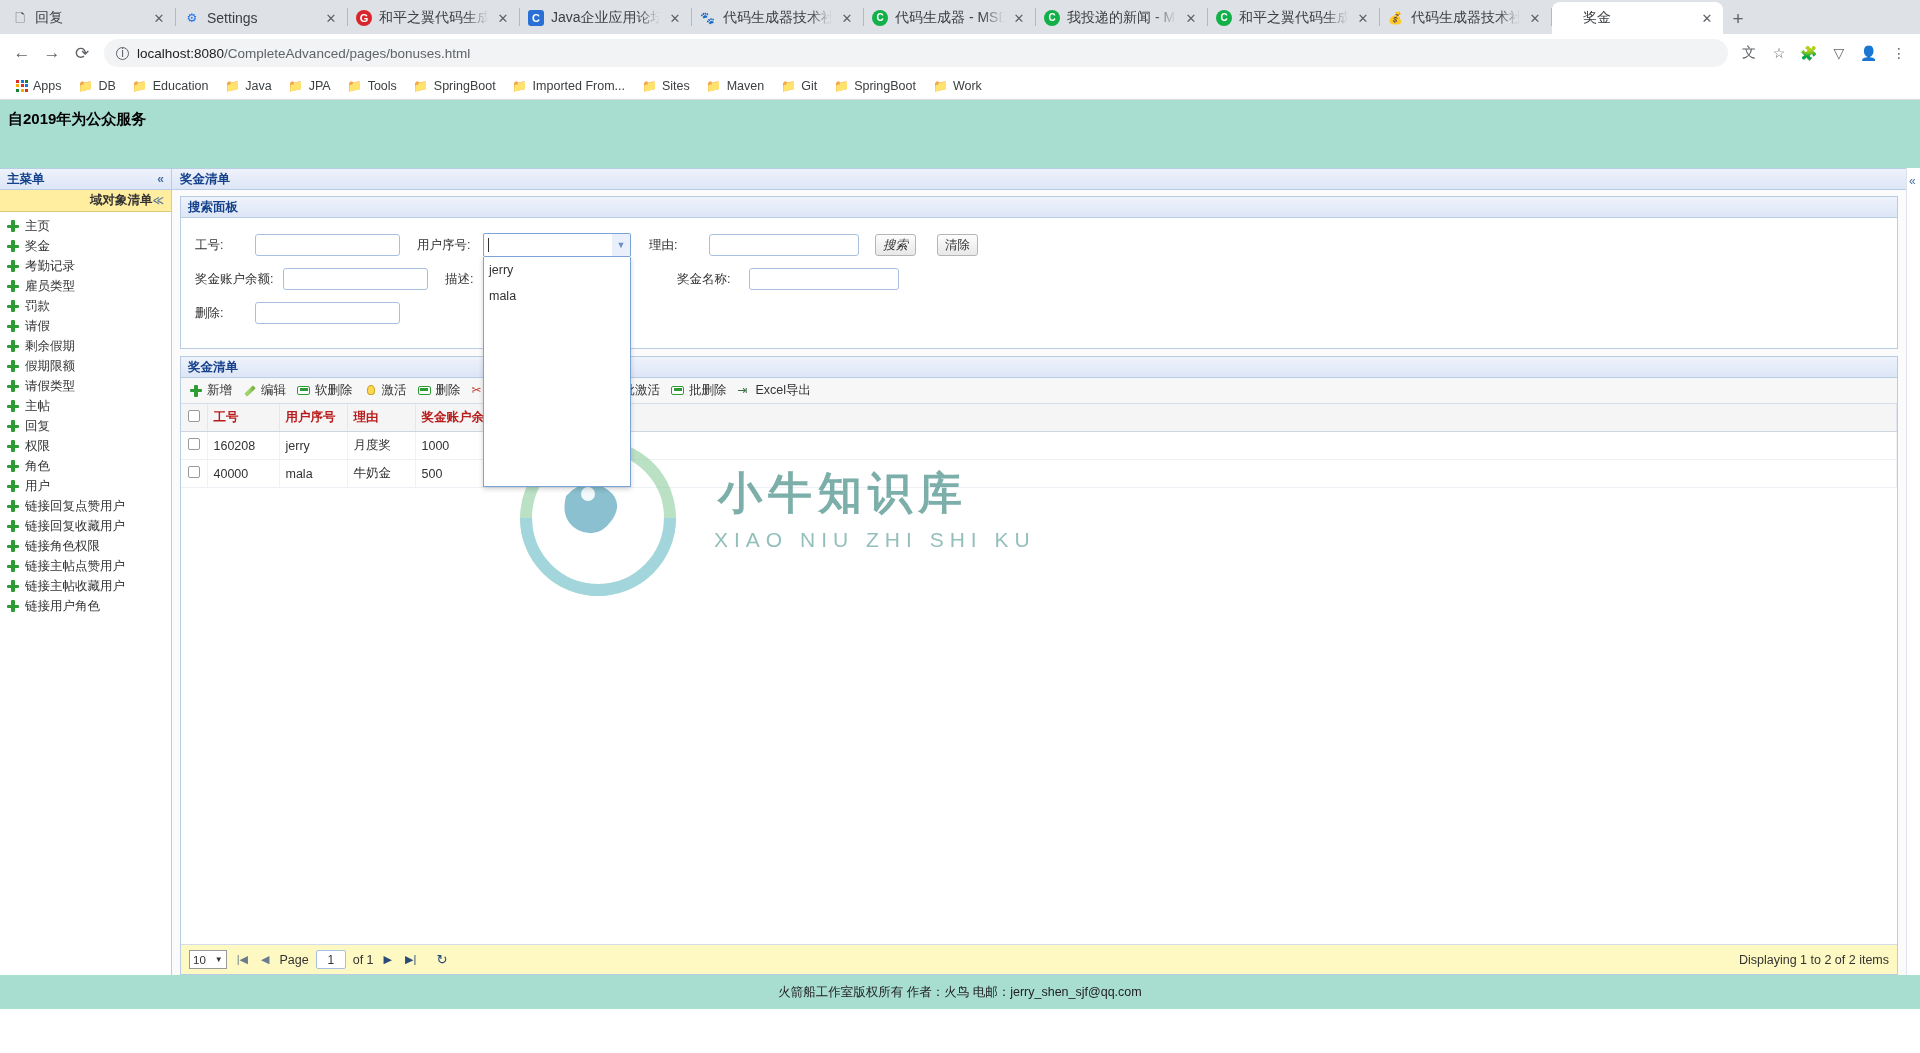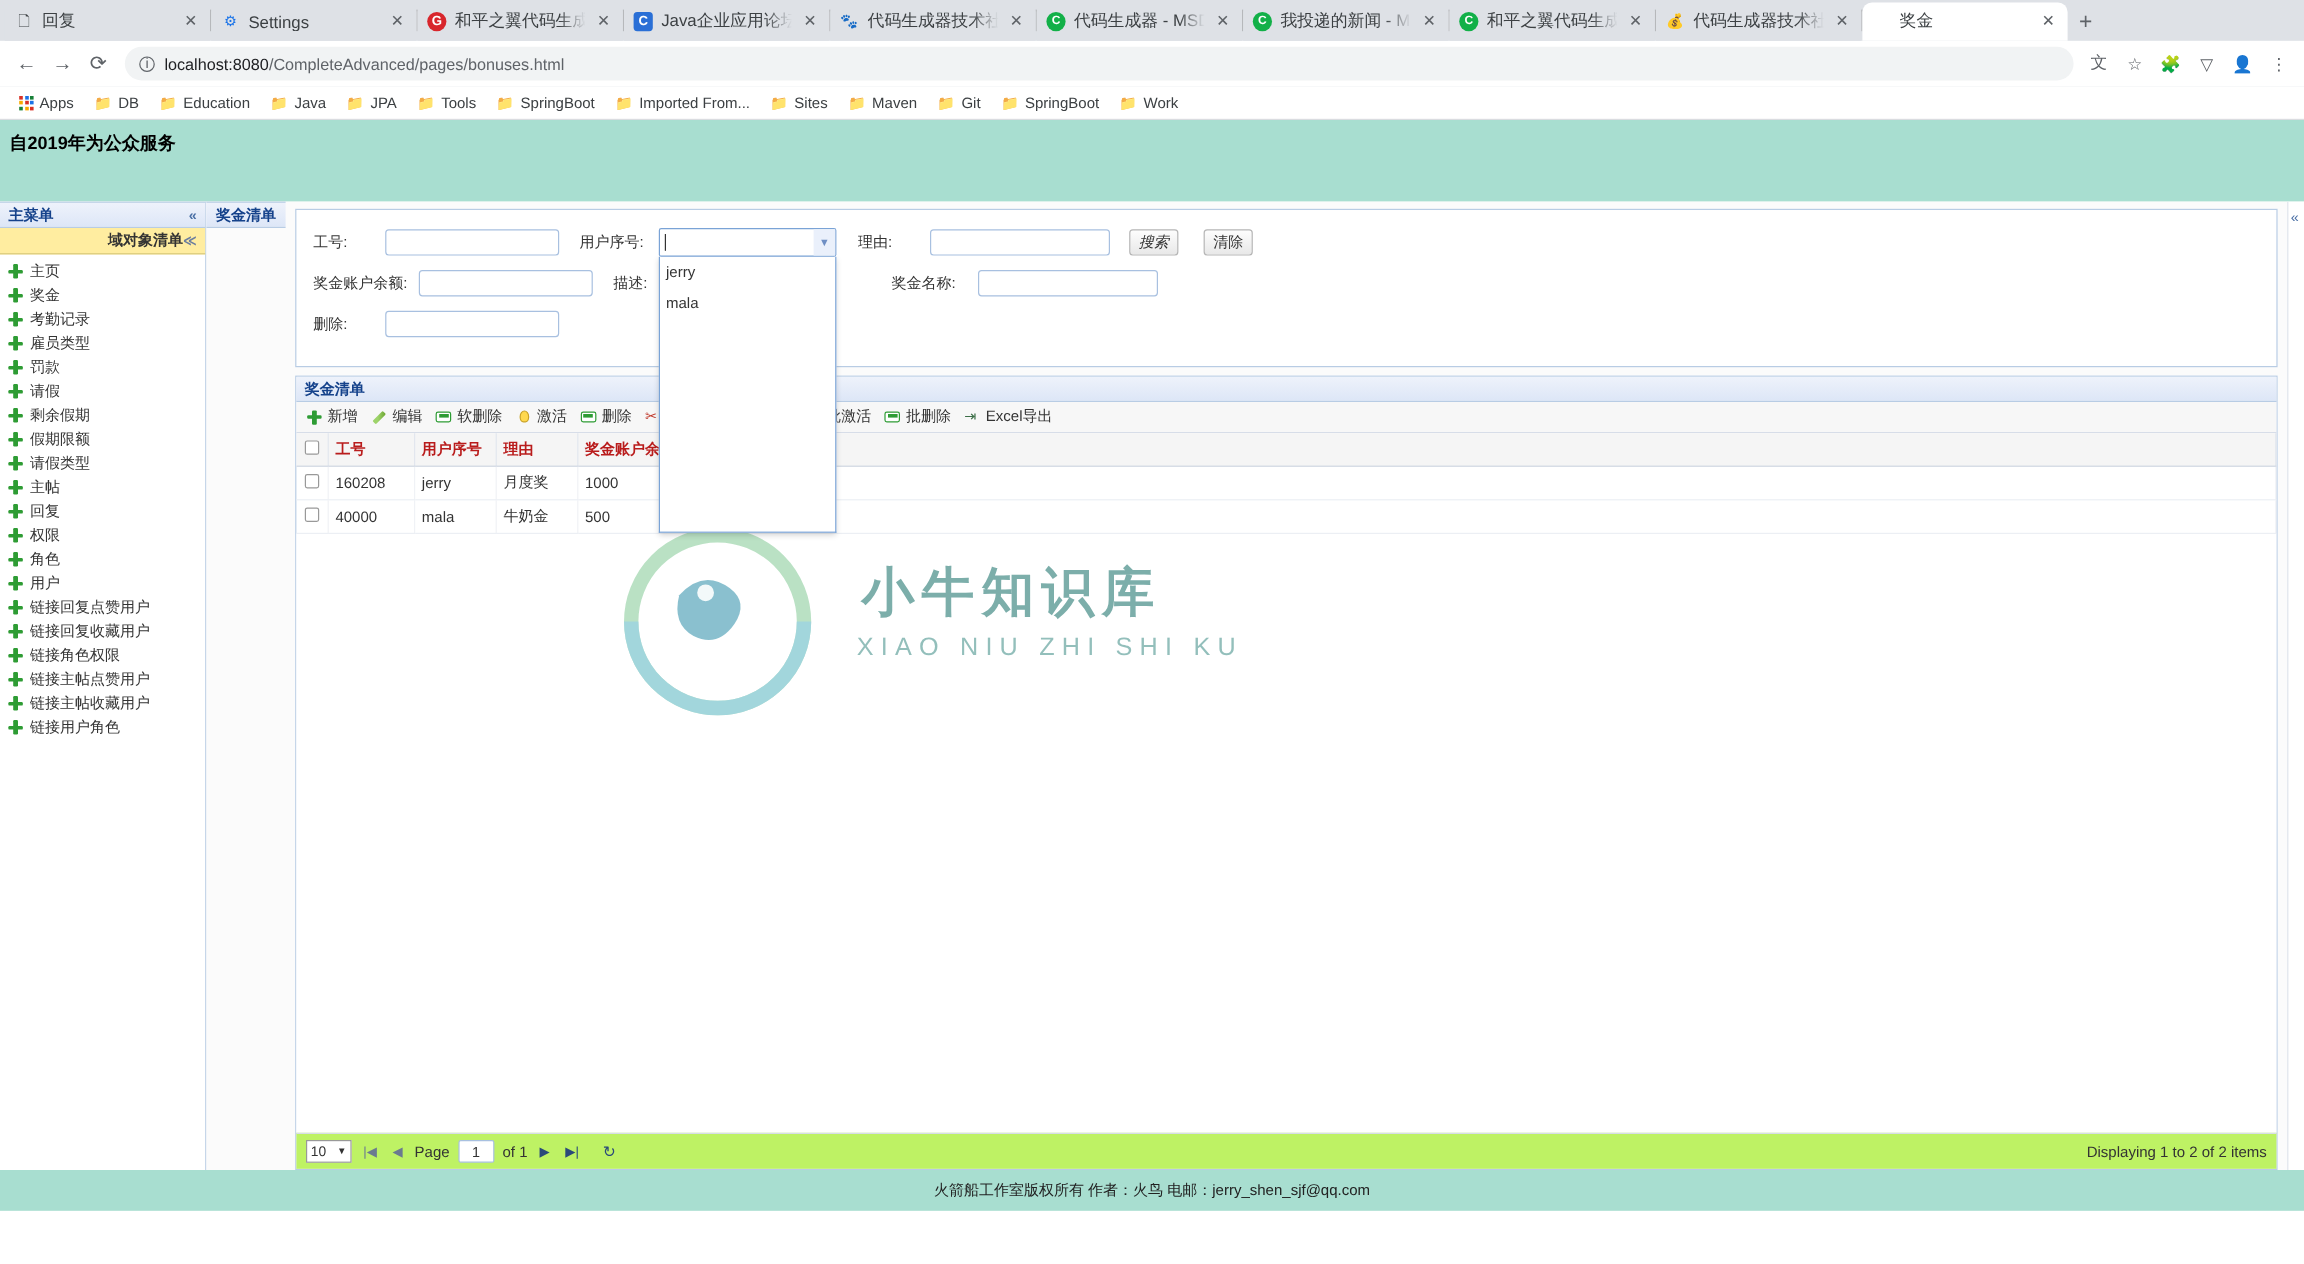--- a/index.html
+++ b/index.html
@@ -127,21 +127,21 @@
   .plus-ic::before, .plus-ic::after {
     content: ""; position: absolute; background: #2e9c34;
     border-radius: 1px;
   }
   .plus-ic::before { left: 5px; top: 0.5px; width: 3.5px; height: 12px; }
   .plus-ic::after  { top: 5px; left: 0.5px; height: 3.5px; width: 12px; }
 
   
   .main {
     flex: 1 1 auto; background: #fbfbfb; position: relative;
-    display: flex; flex-direction: row;
+    display: flex; flex-direction: column;
   }
   .main-title {
     background: linear-gradient(to bottom,#eef2fb,#dde6f7);
     border-top: 1px solid #b8cce4; border-bottom: 1px solid #b8cce4;
     height: 22px; display: flex; align-items: center;
     padding: 0 8px; font-size: 12.5px; font-weight: bold; color: #15428b;
   }
   .content-wrap { padding: 6px 8px 0 8px; flex: 1 1 auto;
     display: flex; flex-direction: column; }
 
@@ -240,21 +240,21 @@
     border-bottom: 1px solid #eceff4; border-right: 1px solid #f0f2f6;
     font-size: 12.5px; color: #333; padding: 5px 6px; height: 26px;
     white-space: nowrap;
   }
   .cbx { width: 12px; height: 12px; border: 1px solid #999; background: #fff;
      display: inline-block; border-radius: 2px; }
   .col-chk { width: 26px; text-align: center !important; }
 
   .grid-spacer { flex: 1 1 auto; background: #fff; }
   .pager {
-    height: 30px; background: #bef264; border-top: 1px solid #d7dde8;
+    height: 30px; background: #fef9c3; border-top: 1px solid #d7dde8;
     display: flex; align-items: center; padding: 0 8px; gap: 7px;
     font-size: 12.5px; color: #333;
   }
   .pg-select {
     height: 19px; border: 1px solid #999; background: #fff; font-size: 11.5px;
     display: flex; align-items: center; padding: 0 3px; gap: 9px; color:#333;
   }
   .pg-btn { color: #6b7a90; font-size: 11px; padding: 0 3px; }
   .pg-btn.on { color: #2a4a7a; }
   .pg-input { width: 30px; height: 19px; border: 1px solid #a8c0e0;
@@ -546,20 +546,21 @@
           </div>
       </div>
     </div>
 
     <div class="main">
       <div class="main-title">奖金清单</div>
 
       <div class="content-wrap">
 
         <div class="fieldset">
+          <div class="fieldset-head">搜索面板</div>
           <div class="search-body">
 
             <div class="srow">
               <span class="lbl w2">工号:</span>
               <input class="txt w145" value="" style="">
               <span class="lbl w3" style="margin-left:17px;">用户序号:</span>
               <div class="combo-wrap">
                 <div class="combo">
                   <span class="caret-input"><span class="caret-bar"></span></span>
                   <span class="arrow-box">▼</span>

